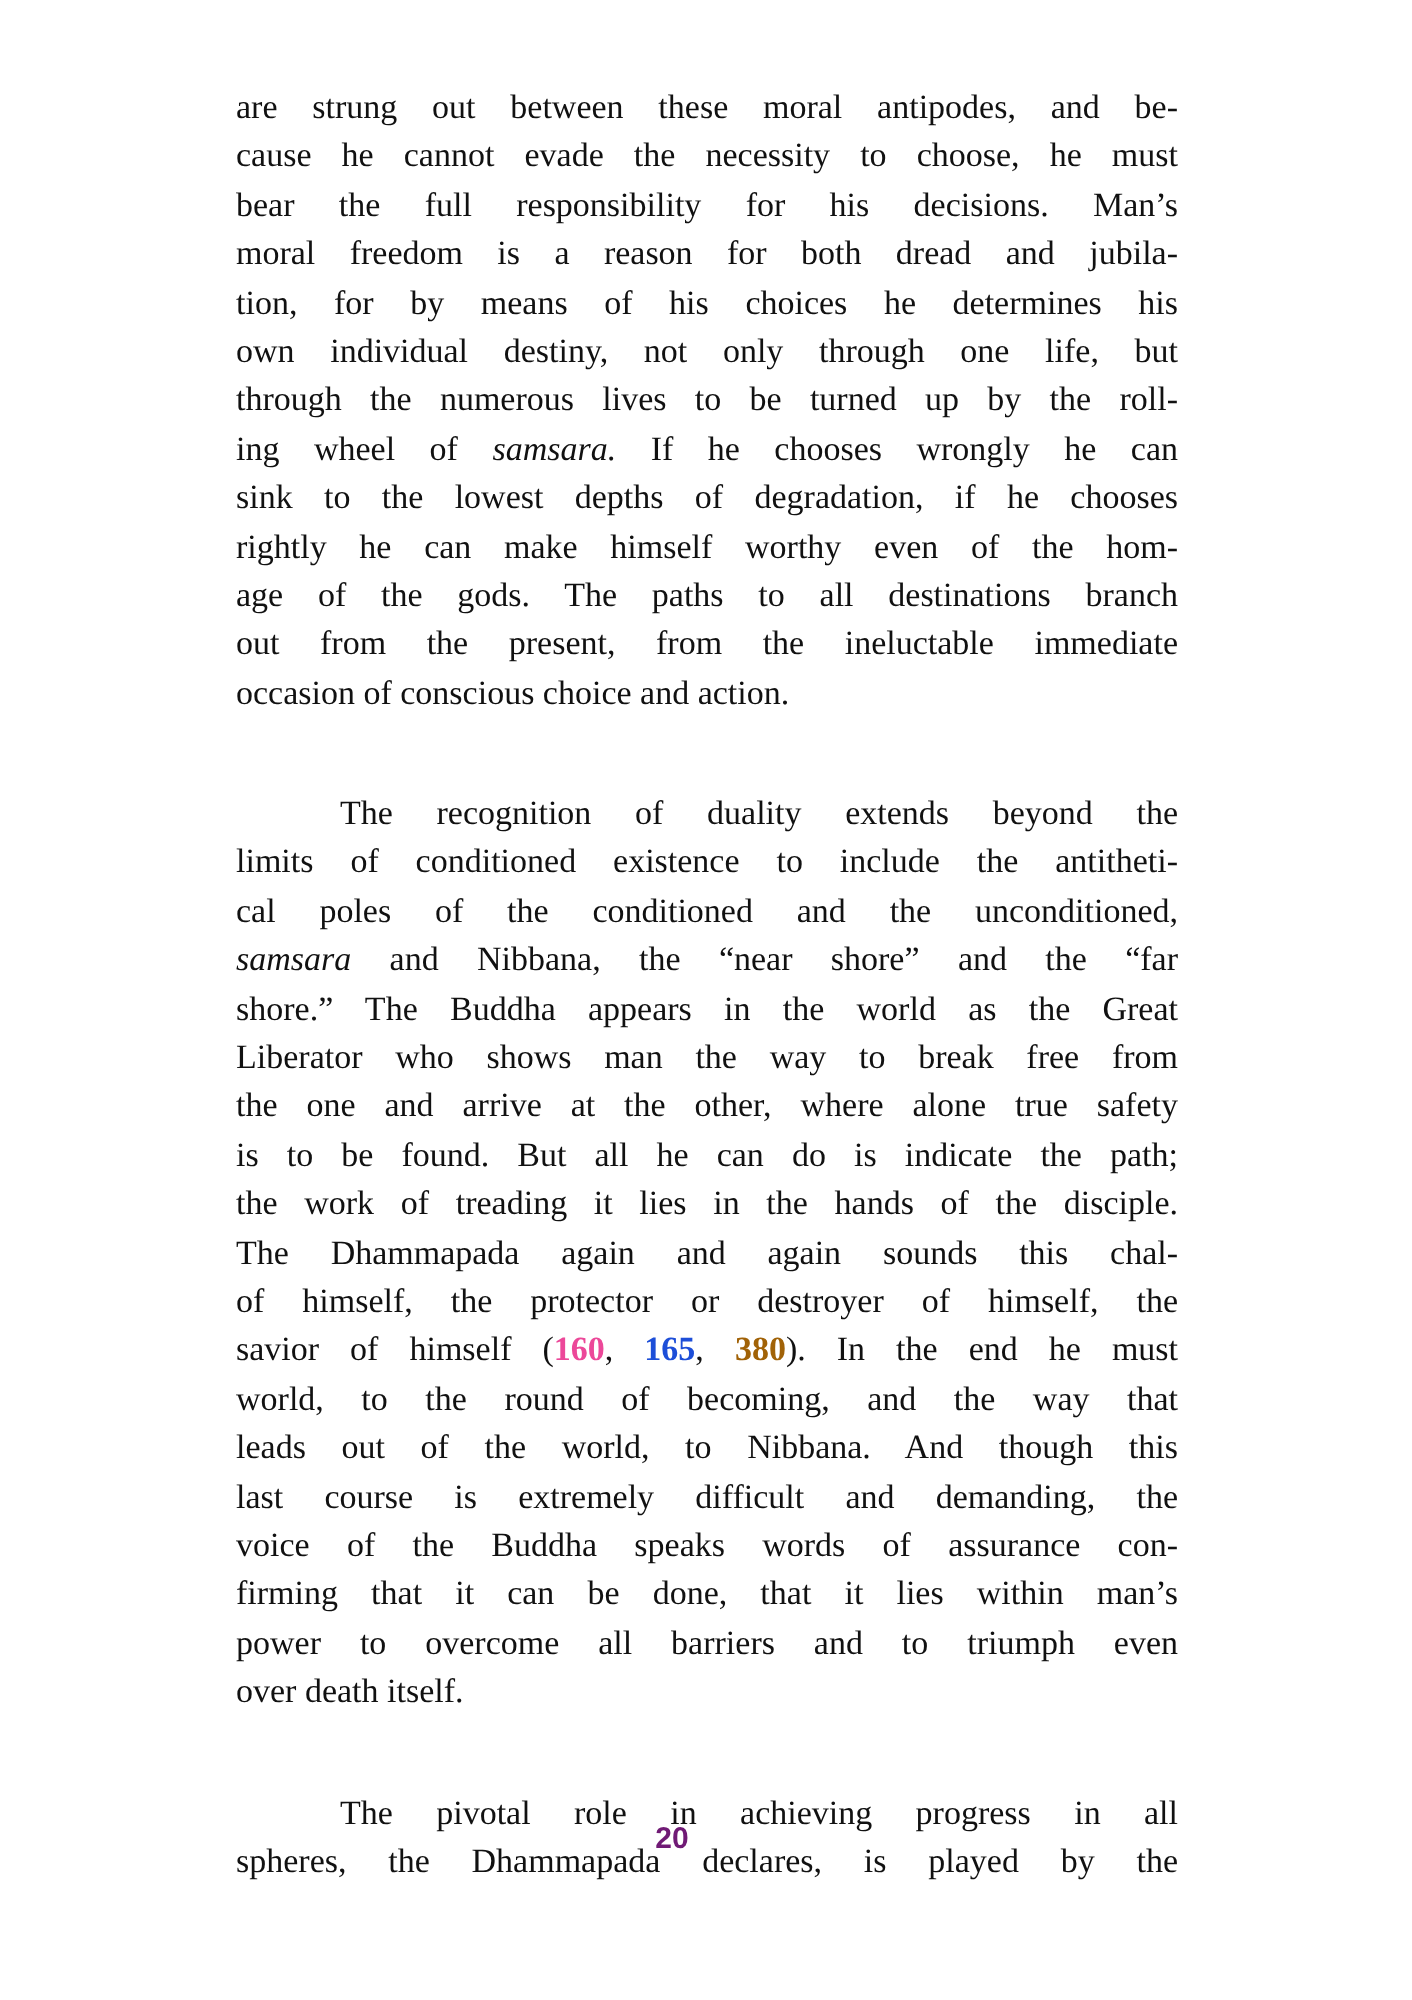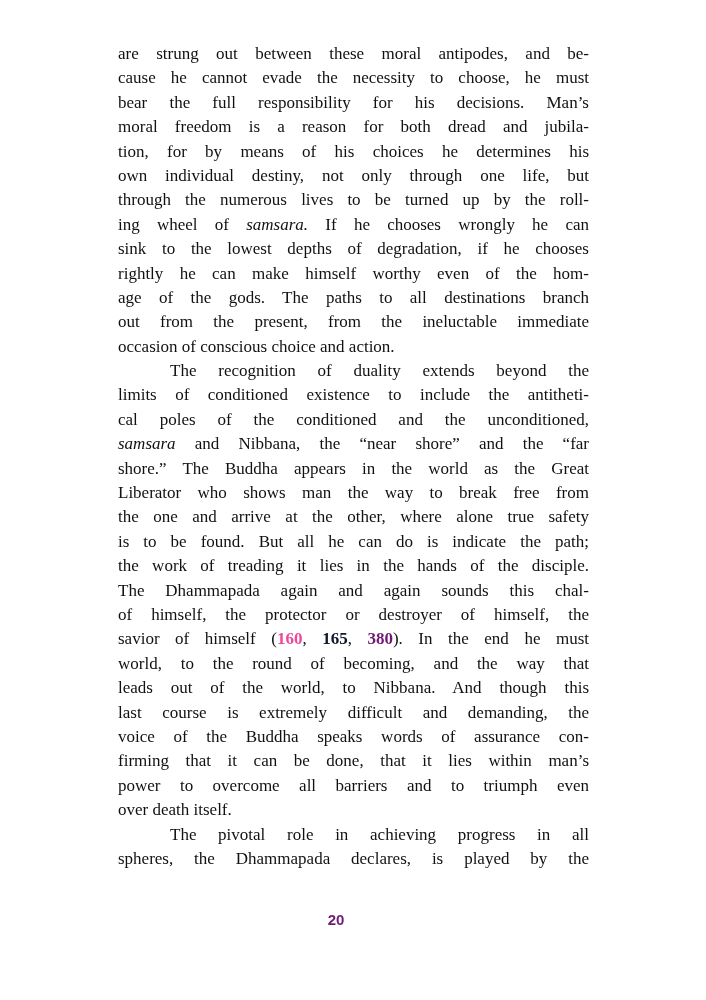--- a/index.html
+++ b/index.html
@@ -9,21 +9,21 @@
     font-family: "Liberation Serif", serif;
     font-size: 17px;
     line-height: 24.4px;
     height: 24.4px;
     color: #111111;
     white-space: nowrap;
     text-align: justify;
     text-align-last: justify;
   }
   .line.last { text-align-last: left; }
-  .line.indent { padding-left: 52px; }
+  .line.indent { padding-left: 52px; margin-top: 36px; }
   .line i { font-style: italic; }
   .ref { color: #1a1acc; font-weight: bold; text-decoration: none; cursor: pointer; }
   .page-number {
     position: absolute; left: 0; width: 672px; top: 911px;
     text-align: center;
     font-family: "Liberation Sans", sans-serif;
     font-weight: bold; font-size: 15px; color: #701a75;
   }
 </style>
 </head>
@@ -50,21 +50,21 @@
       <div class="line">limits of conditioned existence to include the antitheti-</div>
       <div class="line">cal poles of the conditioned and the unconditioned,</div>
       <div class="line"><i>samsara</i> and Nibbana, the “near shore” and the “far</div>
       <div class="line">shore.” The Buddha appears in the world as the Great</div>
       <div class="line">Liberator who shows man the way to break free from</div>
       <div class="line">the one and arrive at the other, where alone true safety</div>
       <div class="line">is to be found. But all he can do is indicate the path;</div>
       <div class="line">the work of treading it lies in the hands of the disciple.</div>
       <div class="line">The Dhammapada again and again sounds this chal-</div>
       <div class="line">of himself, the protector or destroyer of himself, the</div>
-      <div class="line">savior of himself (<a class="ref" style="color: #ec4899;">160</a>, <a class="ref" style="color: #0f172a;">165</a>, <a class="ref" style="color: #701a75; margin-top: 10px;">380</a>). In the end he must</div>
+      <div class="line">savior of himself (<a class="ref" style="color: #ec4899;">160</a>, <a class="ref" style="color: #1d4ed8;">165</a>, <a class="ref" style="color: #a16207; margin-top: 10px;">380</a>). In the end he must</div>
       <div class="line">world, to the round of becoming, and the way that</div>
       <div class="line">leads out of the world, to Nibbana. And though this</div>
       <div class="line">last course is extremely difficult and demanding, the</div>
       <div class="line">voice of the Buddha speaks words of assurance con-</div>
       <div class="line">firming that it can be done, that it lies within man’s</div>
       <div class="line">power to overcome all barriers and to triumph even</div>
       <div class="line last">over death itself.</div>
     </div>
     <div>
       <div class="line indent">The pivotal role in achieving progress in all</div>

